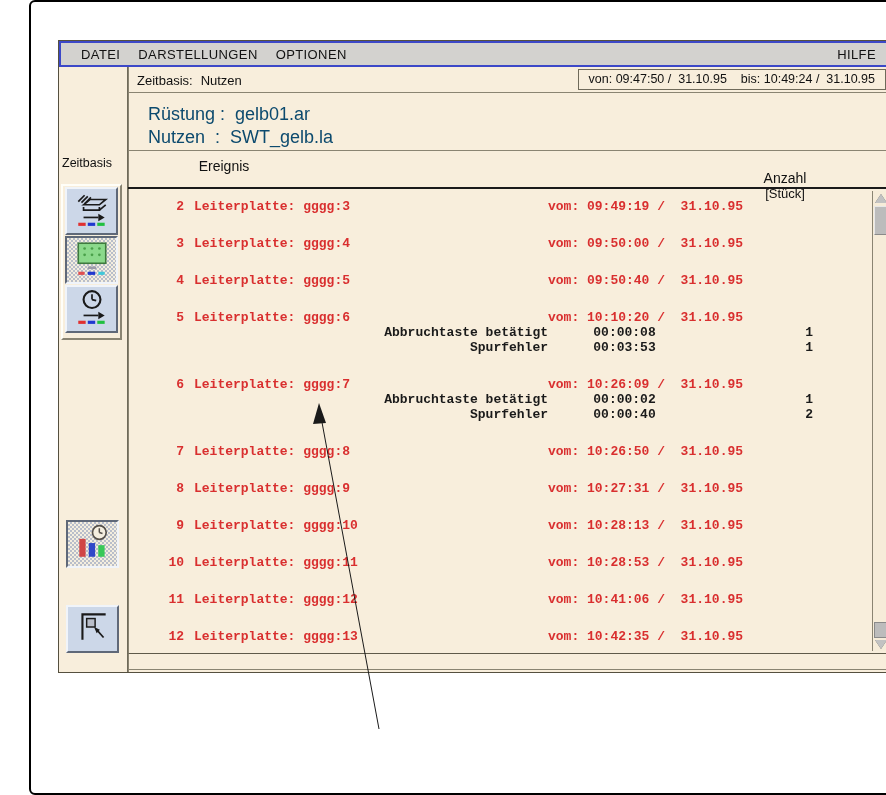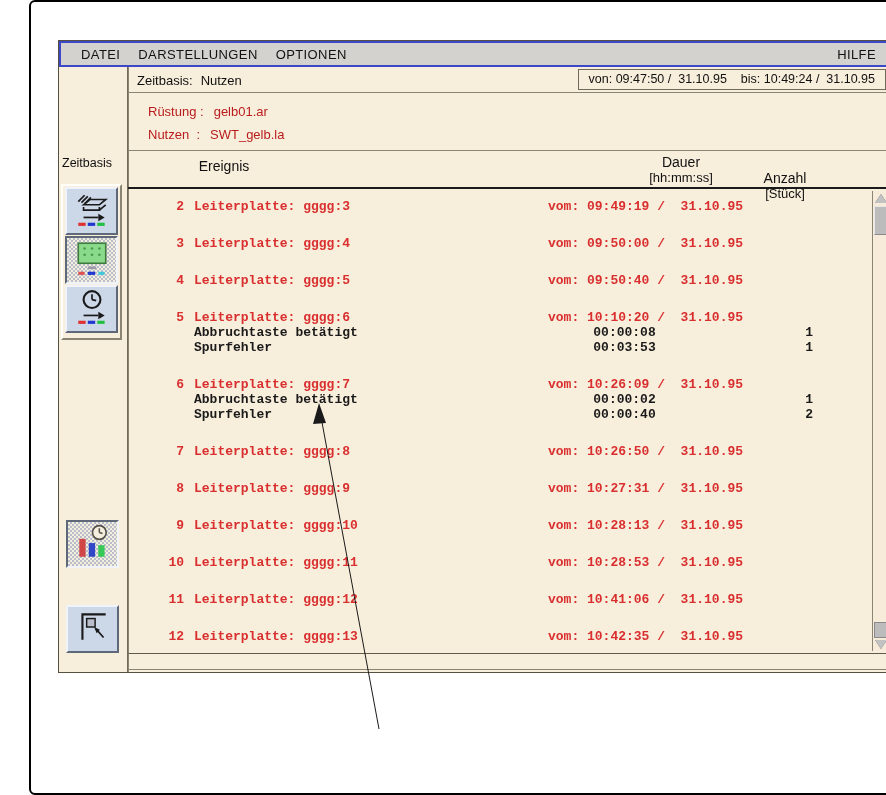--- a/index.html
+++ b/index.html
@@ -41,21 +41,21 @@
   .hdr-box { position:absolute; left:0; top:0; right:1px; height:84px;
              border-bottom:1px solid #8a8472; }
   .hdr-row1 { position:absolute; left:0; top:0; right:0; height:26px;
               border-bottom:1px solid #8a8472; font-size:13px; color:#111; }
   .hdr-zeitbasis { position:absolute; left:9px; top:6px; white-space:pre; }
   .hdr-zeitbasis .val { margin-left:8px; }
   .range-box { position:absolute; right:3px; top:2px; height:21px; line-height:19px;
                border:1px solid #6f6a5a; padding:0 10px; font-size:12.5px; color:#111;
                white-space:pre; background:#f8eedc; }
   .range-box .bis { margin-left:14px; }
-  .hdr-line { position:absolute; left:20px; font-size:13px; color:#b91c1c; white-space:pre; }
+  .hdr-line { position:absolute; left:20px; font-size:18px; color:#0c4a6e; white-space:pre; }
   .hdr-line .val { margin-left:10px; }
 
   
   .col-headers { position:absolute; left:0; top:85px; right:1px; height:37px;
                  font-size:14px; color:#111; }
   .col-ereignis { position:absolute; left:40px; top:6px; width:112px; text-align:center; }
   .col-dauer    { position:absolute; left:473px; top:2px; width:160px; text-align:center; line-height:16px; }
   .col-anzahl   { position:absolute; left:597px; top:18px; width:120px; text-align:center; line-height:16px; }
   .col-sub { font-size:13px; }
   .col-underline { position:absolute; left:0; bottom:0; right:0; height:2px; background:#1a1a1a; }
@@ -64,21 +64,21 @@
   .event-list { position:absolute; left:0; top:124px; right:1px; height:460px;
                 overflow:hidden; padding-top:8px;
                 font-family:"Liberation Mono", monospace; font-weight:700; font-size:13px; }
   .row { display:grid; grid-template-columns:56px 364px 185px 85px;
          line-height:15px; white-space:pre; }
   .row-main { color:#d92f2f; }
   .row-main:not(:first-child) { margin-top:22px; }
   .row .num  { text-align:right; }
   .row .name { padding-left:10px; }
   .row-sub { color:#1a1a1a; }
-  .row-sub .name { padding-left:10px; }
+  .row-sub .name { padding-left:10px;text-align:right; }
   .row-sub .dur { text-align:center; padding-right:32px; }
   .row .cnt { text-align:right; padding-right:5px; }
 
   
   .vscroll { position:absolute; right:1px; top:124px; width:17px; height:460px;
              border-left:1px solid #8a8472; background:#f6ecd9; }
   .sb-btn { position:absolute; left:1px; width:14px; height:13px; background:#f6ecd9;
             display:flex; align-items:center; justify-content:center; cursor:pointer; }
   .sb-up { top:1px; } .sb-down { bottom:0; }
   .tri-up { width:0; height:0; border-left:6px solid transparent; border-right:6px solid transparent;
@@ -199,24 +199,20 @@
         <div class="hdr-row1">
           <span class="hdr-zeitbasis"><span>Zeitbasis:</span><span class="val">Nutzen</span></span>
           <span class="range-box"><span>von: 09:47:50 /  31.10.95</span><span class="bis">bis: 10:49:24 /  31.10.95</span></span>
         </div>
         <div class="hdr-line" style="top:37px;"><span>Rüstung :</span><span class="val">gelb01.ar</span></div>
         <div class="hdr-line" style="top:60px;"><span>Nutzen  :</span><span class="val">SWT_gelb.la</span></div>
       </div>
 
       <div class="col-headers">
         <div class="col-ereignis">Ereignis</div>
-        <div class="col-dauer">
-            <div>Dauer</div>
-            <div class="col-sub">[hh:mm:ss]</div>
-          </div>
         <div class="col-anzahl">
             <div>Anzahl</div>
             <div class="col-sub">[Stück]</div>
           </div>
         <div class="col-underline"></div>
       </div>
 
       <div class="event-list">
           <div class="row row-main">
     <span class="num">2</span>

